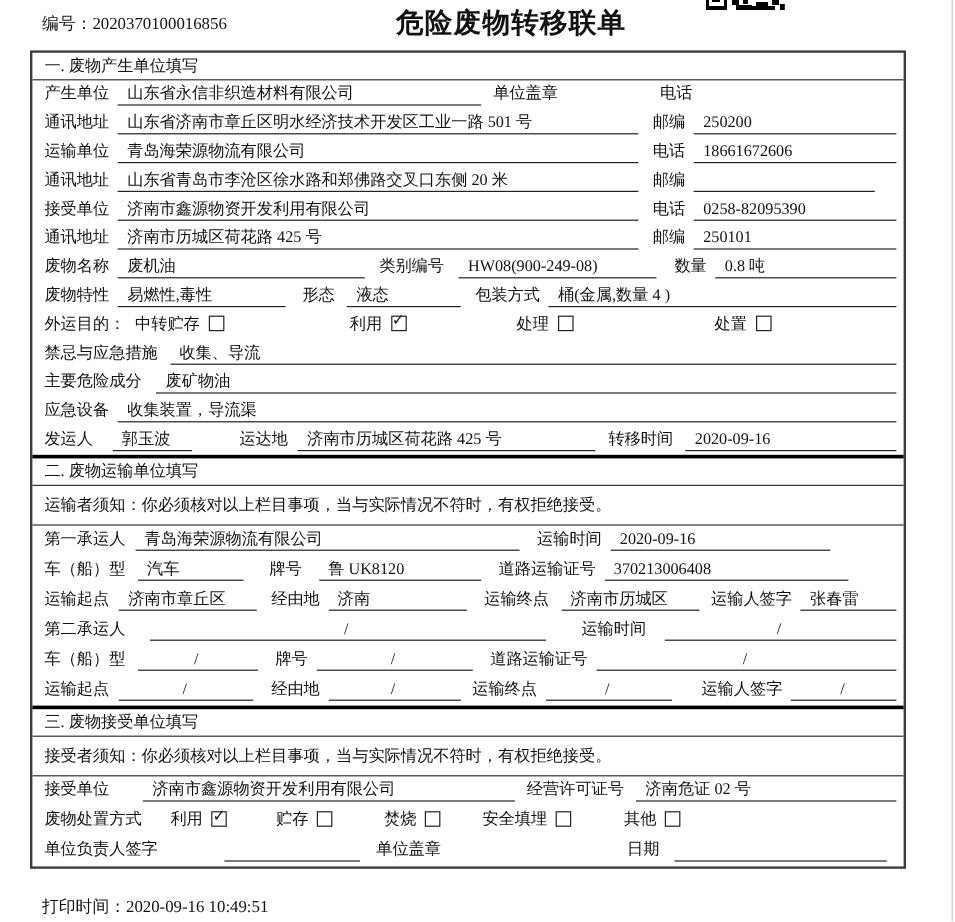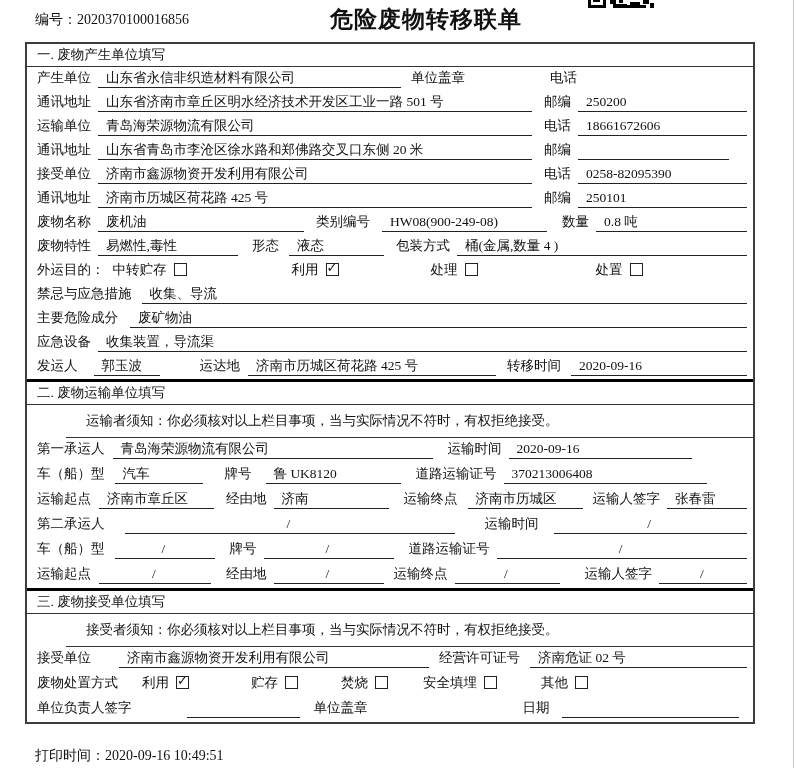--- a/index.html
+++ b/index.html
@@ -9,21 +9,21 @@
     position:relative; overflow:hidden;
   }
   .docnum { position:absolute; left:35px; top:11px; font-size:14px; white-space:nowrap; }
   .title  { position:absolute; left:330px; top:4px; font-size:23px; font-weight:bold; letter-spacing:1px; white-space:nowrap; }
   .qr     { position:absolute; left:588px; top:0; }
   .page-edge { position:absolute; right:2px; top:0; width:1px; height:768px; background:#c9c9c9; }
 
   .tbl { position:absolute; left:25px; top:42px; width:730px; border:2px solid #3d3d3d; box-sizing:border-box; background:#fff; }
   .sechdr { height:22px; line-height:22px; font-weight:normal; font-size:13.5px; padding-left:10px; border-bottom:1px solid #333; }
   .bt { border-top:3px solid #000000; }
-  .notice { height:32px; line-height:32px; font-size:13.5px; padding-left:20px; border-bottom:1px solid #333; white-space:nowrap;margin-left:39px; }
+  .notice { height:32px; line-height:32px; font-size:13.5px; padding-left:10px; border-bottom:1px solid #333; white-space:nowrap; }
 
   .frow { display:flex; align-items:center; height:24px; padding:0 6px 2px 10px; font-size:13.5px; box-sizing:border-box; }
   .h25 { height:25px; }
   .lbl { white-space:nowrap; flex-shrink:0; padding-bottom:1px; }
   .val { border-bottom:1px solid #222; white-space:nowrap; padding:0 2px 1px 8px; margin-left:7px;
          box-sizing:border-box; flex-shrink:0; height:19px; line-height:18px; overflow:hidden; }
   .grow { flex-grow:1; flex-shrink:1; }
   .ctr { text-align:center; padding-left:0; }
 
   .cb { display:inline-block; width:11px; height:11px; border:1px solid #222; margin-left:7px; margin-bottom:2px;
@@ -221,21 +221,21 @@
     <span class="val" style="width:310px;margin-left:28px">济南市鑫源物资开发利用有限公司</span>
     <span class="lbl" style="margin-left:10px">经营许可证号</span>
     <span class="val grow" style="margin-left:10px">济南危证 02 号</span>
   </div>
 
 
   <div class="frow h25">
     <span class="lbl">废物处置方式</span>
     <span class="lbl" style="margin-left:24px">利用</span>
     <span class="cb on"></span>
-    <span class="lbl" style="margin-left:62px">贮存</span>
+    <span class="lbl" style="margin-left:41px">贮存</span>
     <span class="cb"></span>
     <span class="lbl" style="margin-left:43px">焚烧</span>
     <span class="cb"></span>
     <span class="lbl" style="margin-left:35px">安全填埋</span>
     <span class="cb"></span>
     <span class="lbl" style="margin-left:44px">其他</span>
     <span class="cb"></span>
   </div>
 
   <div class="frow h25">

